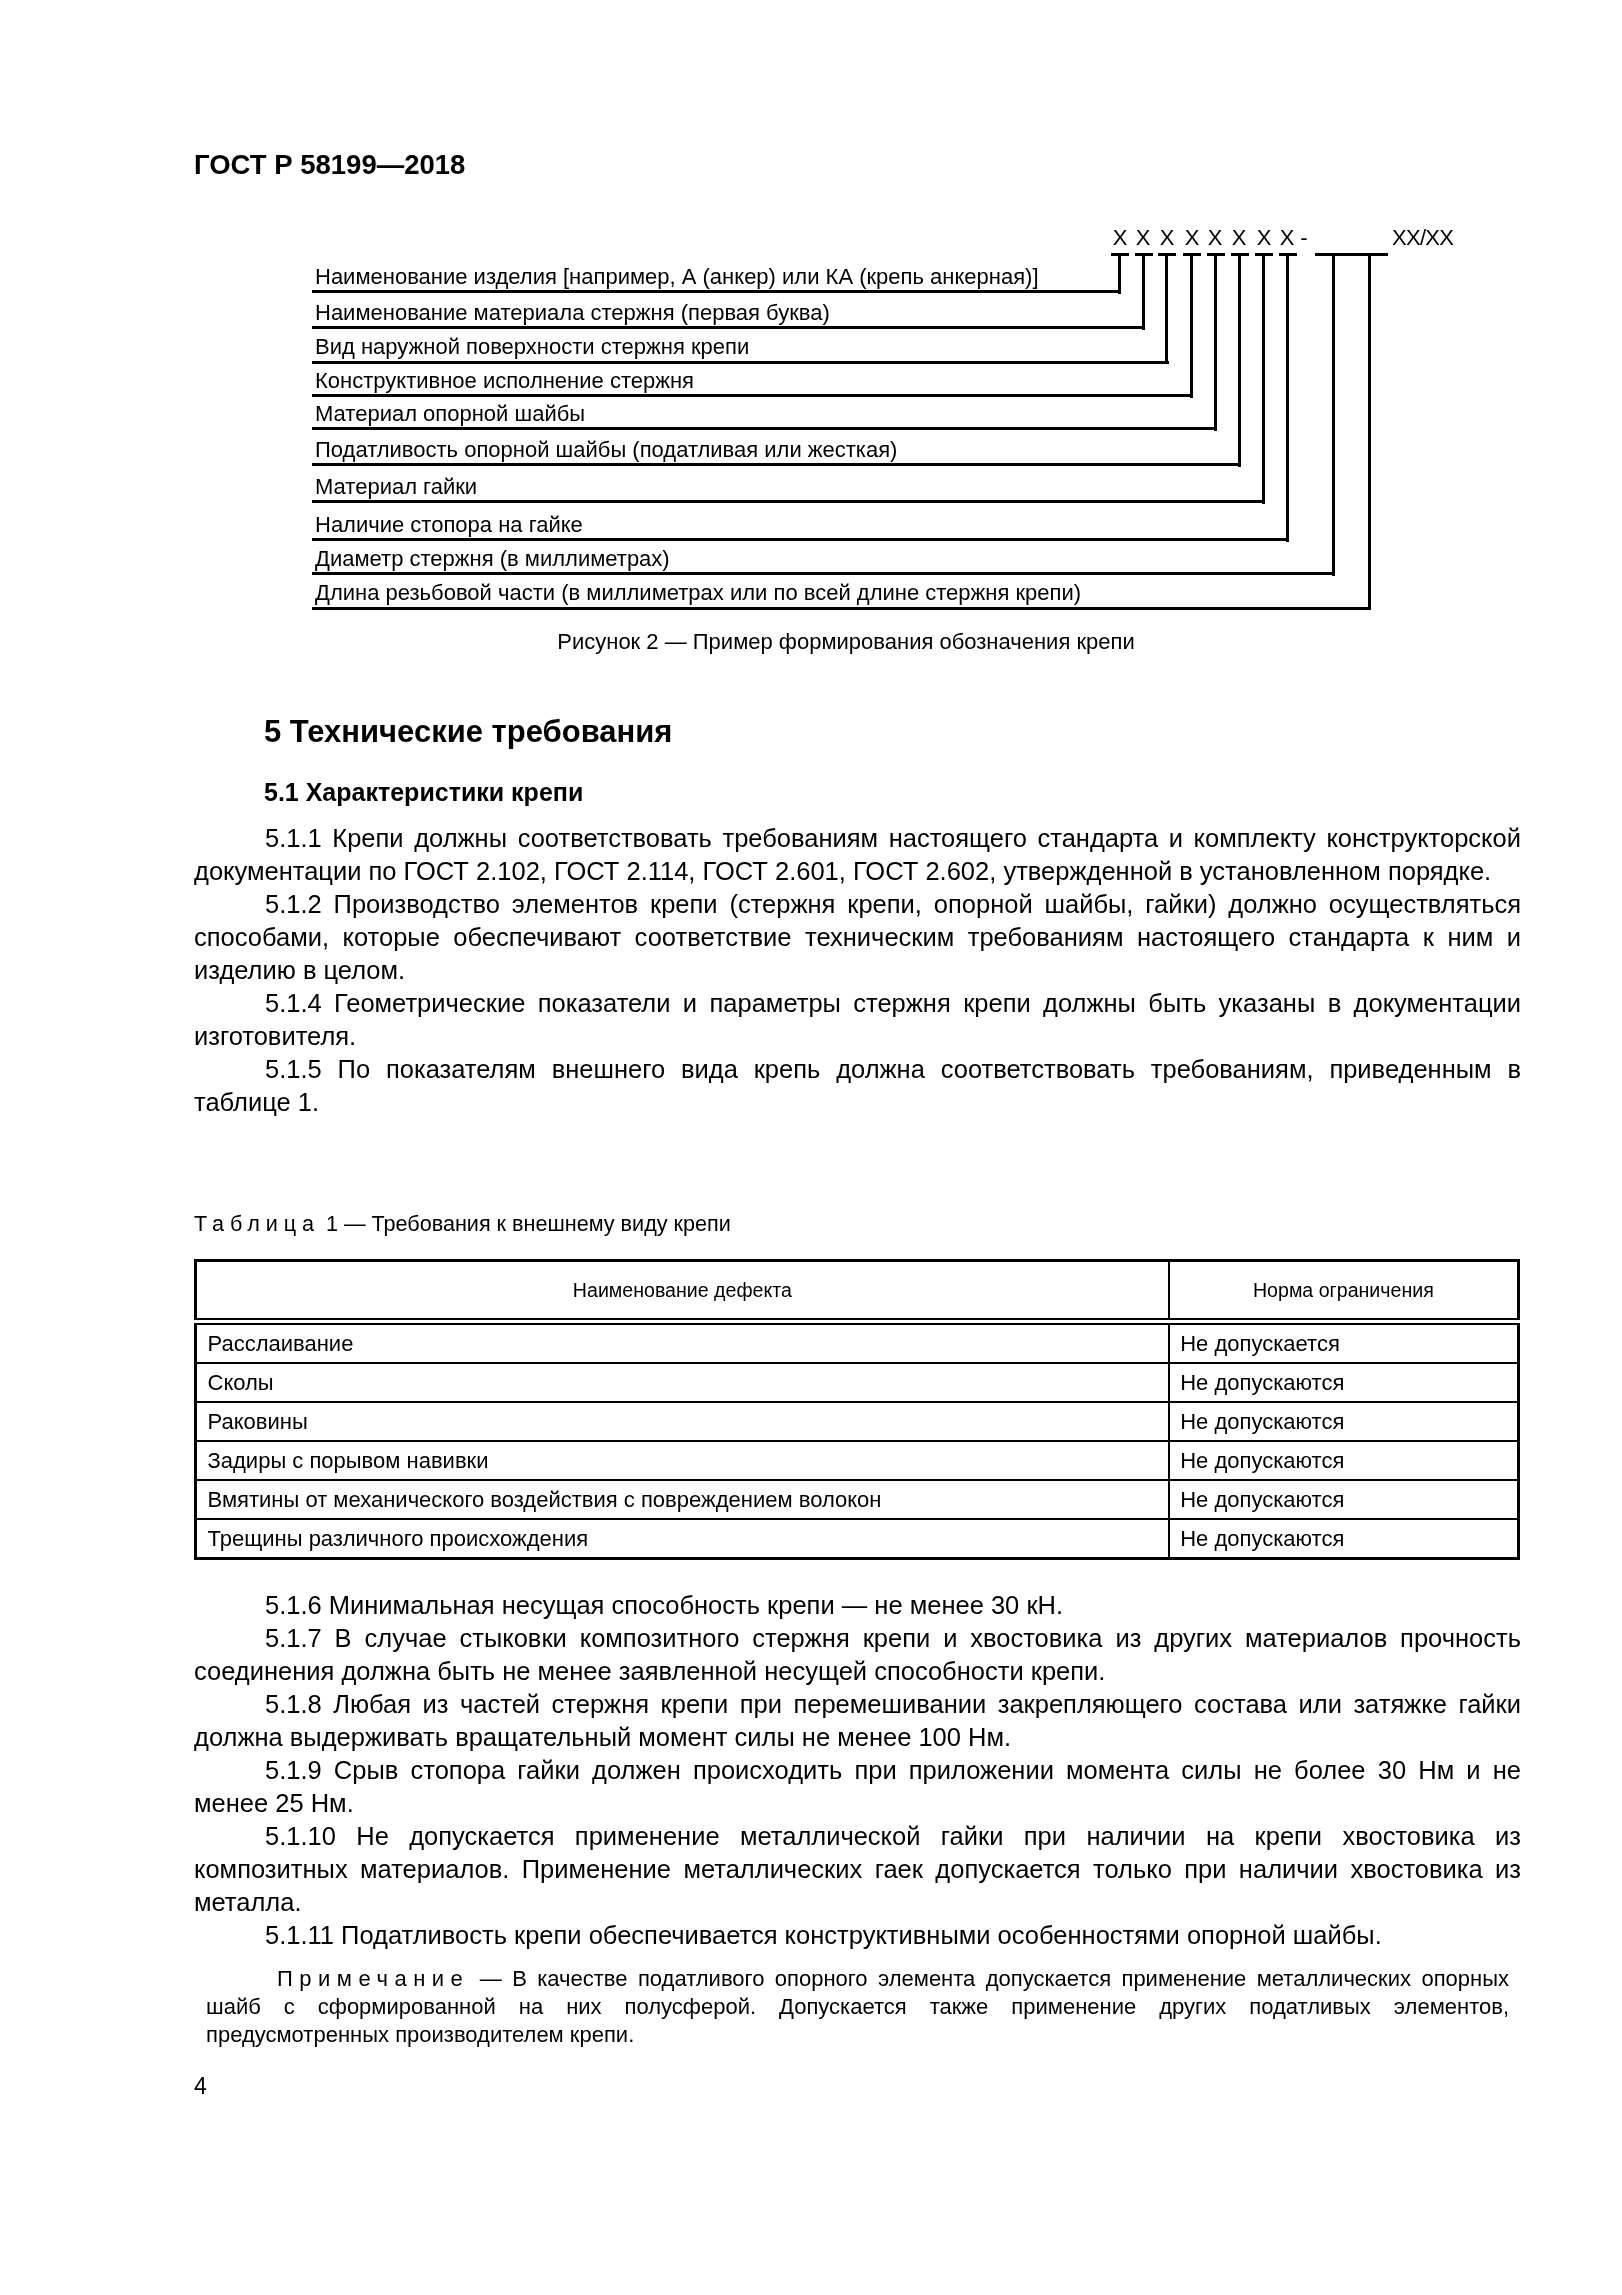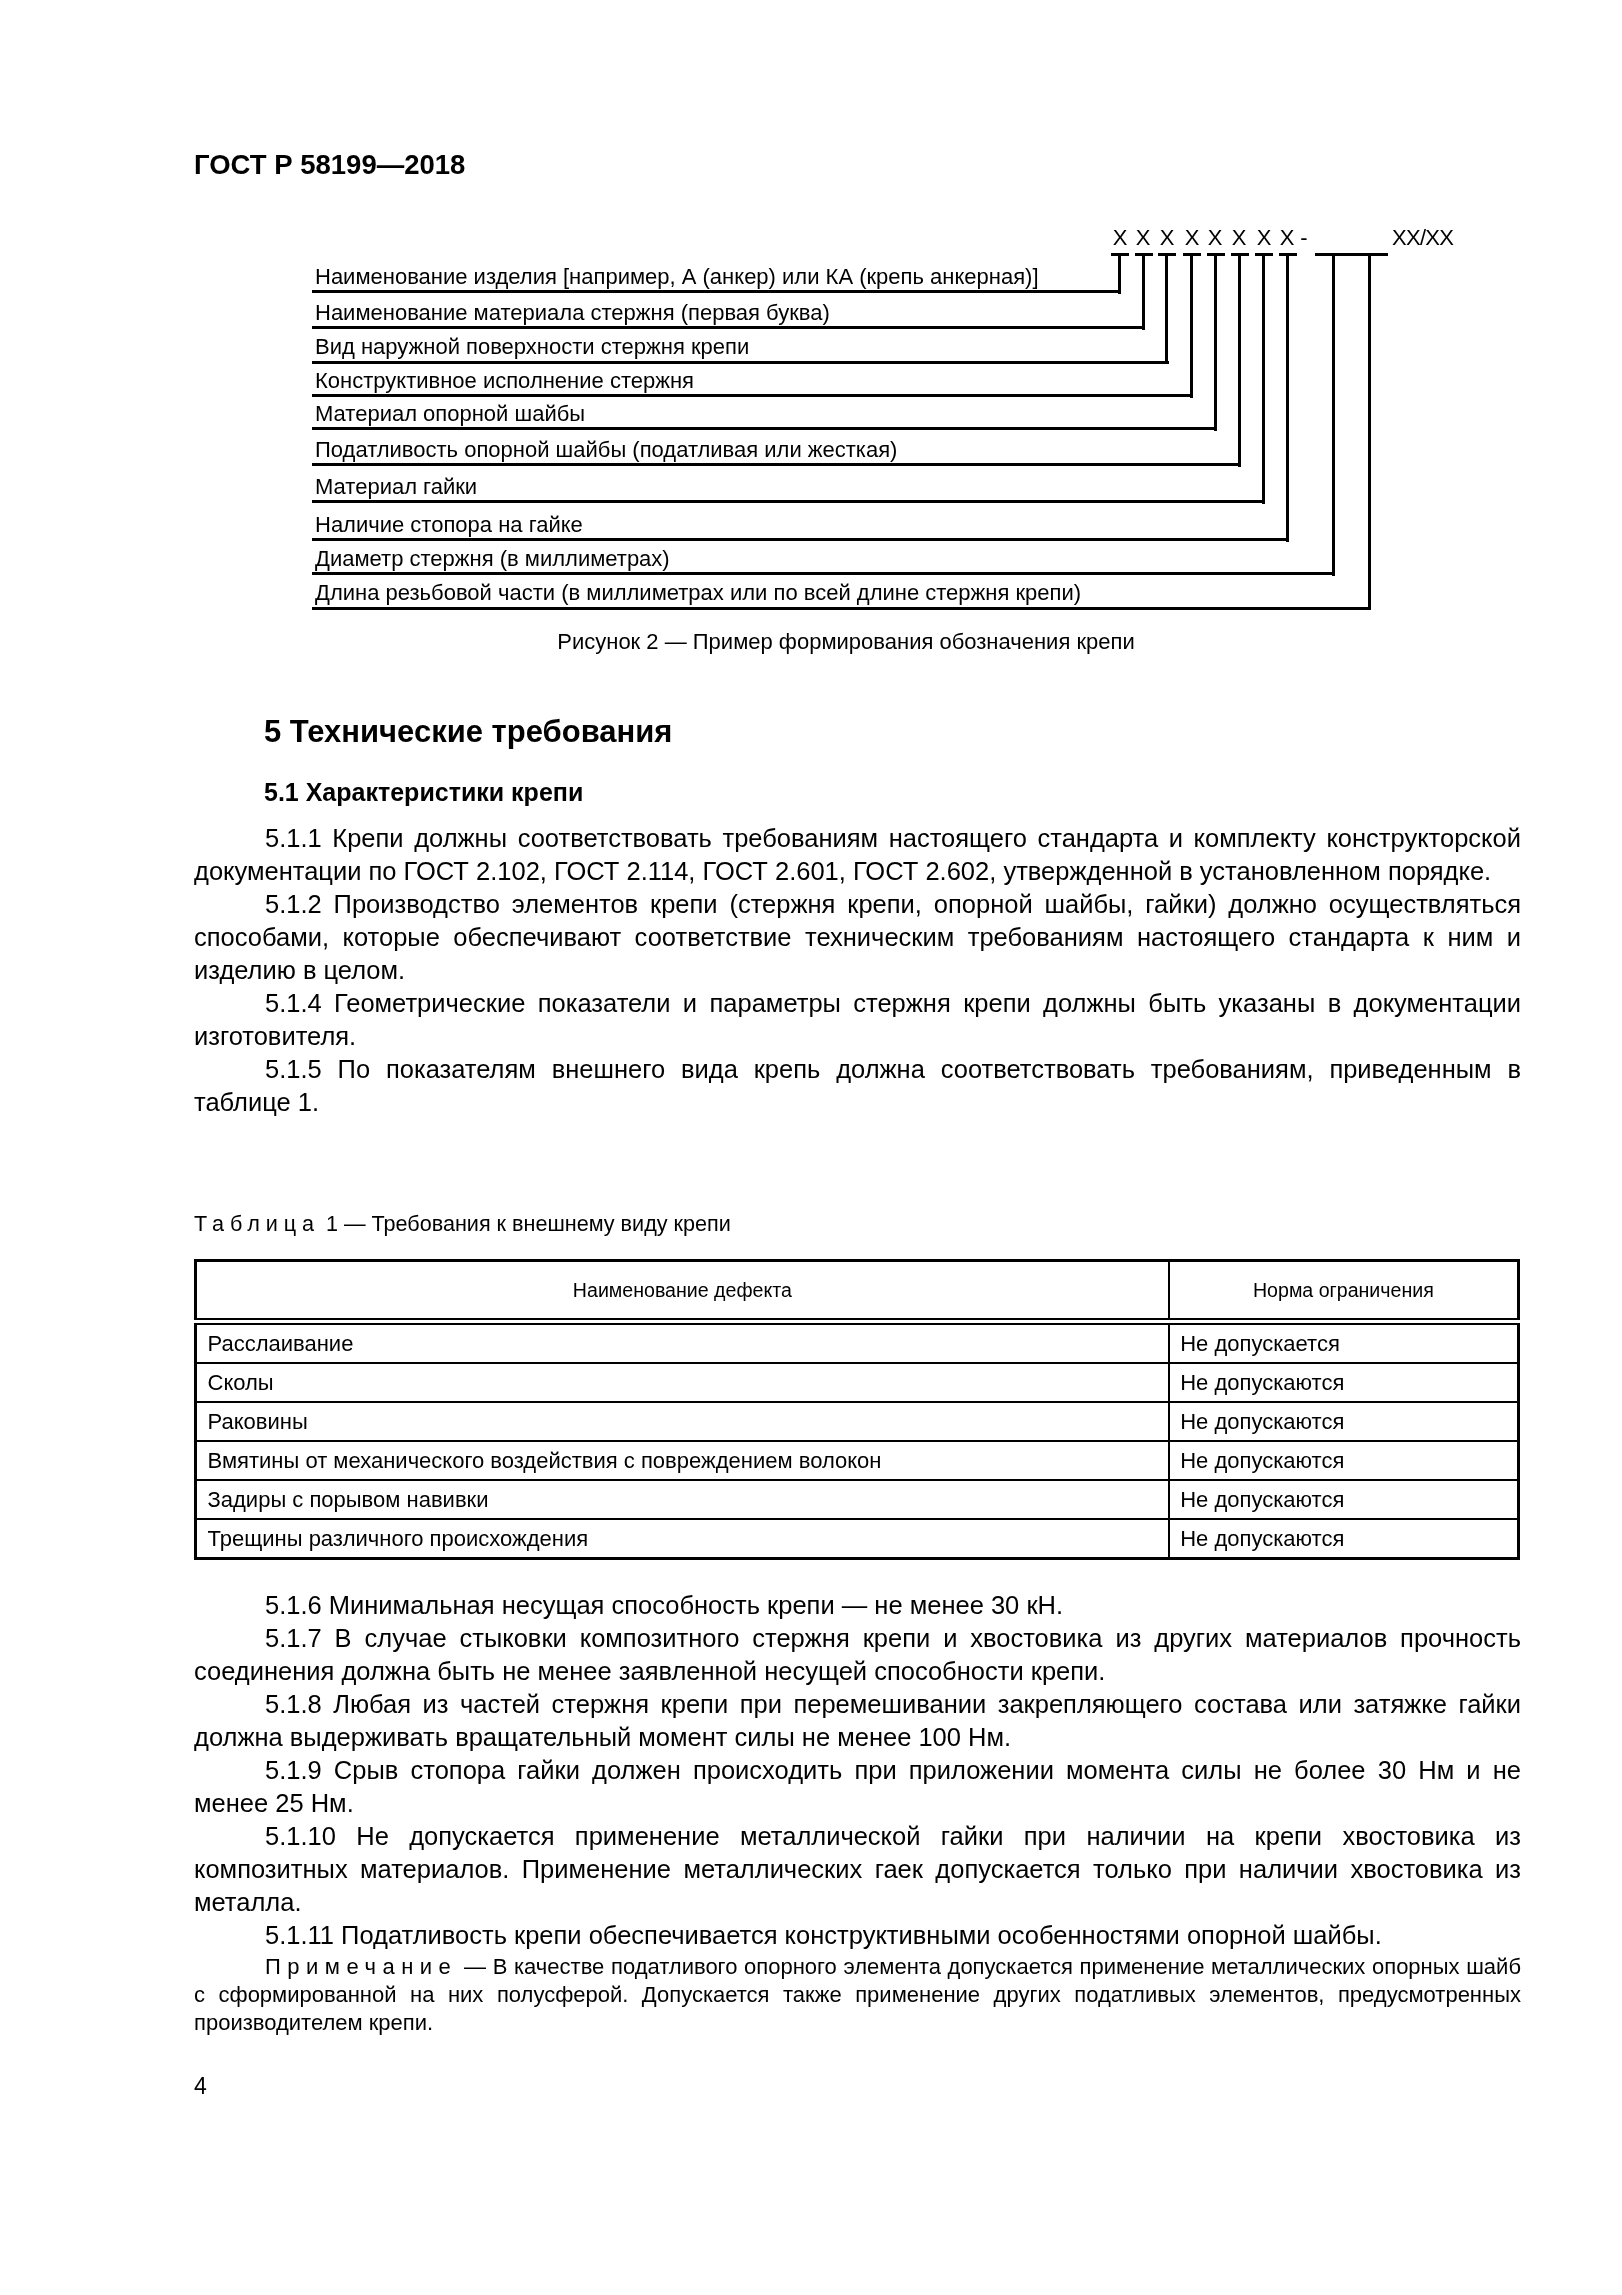--- a/index.html
+++ b/index.html
@@ -68,21 +68,21 @@
     border-bottom: 7.9px double #000;
   }
   .defects-table td { height: 37px; font-size: 22px; text-align: left; line-height: 26px; }
   .col-defect { width: 960px; }
   .col-norm { width: 345px; }
 
   .note-block {
     left: 194px; top: 1953px; width: 1327px;
     font-size: 22px; line-height: 28px; text-align: justify;
   }
-  .note-block p { margin: 0; text-indent: 71px; }
+  .note-block p { margin: 12px; text-indent: 71px; }
   .note-label { letter-spacing: 6.5px; }
 
   .page-number { left: 194px; top: 2073px; font-size: 23px; line-height: 27.5px; }
 </style>
 </head>
 <body>
 
 <div class="abs doc-header">ГОСТ Р 58199—2018</div>
 
 <div class="abs diagram">
@@ -176,25 +176,25 @@
     </tr>
     <tr>
       <td>Сколы</td>
       <td>Не допускаются</td>
     </tr>
     <tr>
       <td>Раковины</td>
       <td>Не допускаются</td>
     </tr>
     <tr>
+      <td>Задиры с порывом навивки</td>
+      <td>Не допускаются</td>
+    </tr>
+    <tr>
       <td>Вмятины от механического воздействия с повреждением волокон</td>
-      <td>Не допускаются</td>
-    </tr>
-    <tr>
-      <td>Задиры с порывом навивки</td>
       <td>Не допускаются</td>
     </tr>
     <tr>
       <td>Трещины различного происхождения</td>
       <td>Не допускаются</td>
     </tr>
   </tbody>
 </table>
 
 <div class="abs body-block" style="top:1589px">

